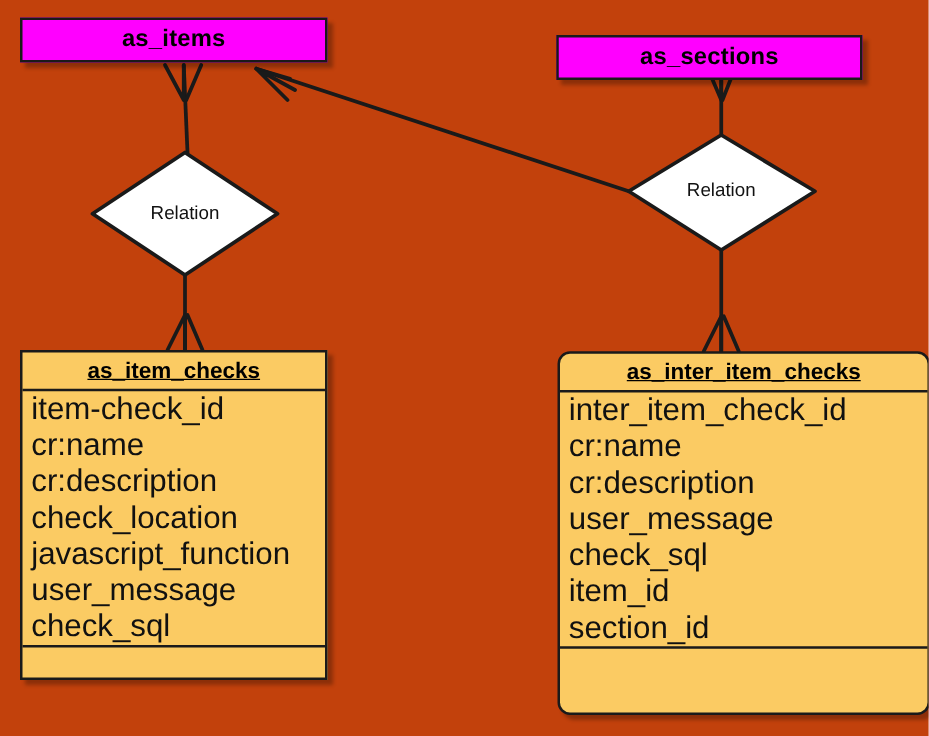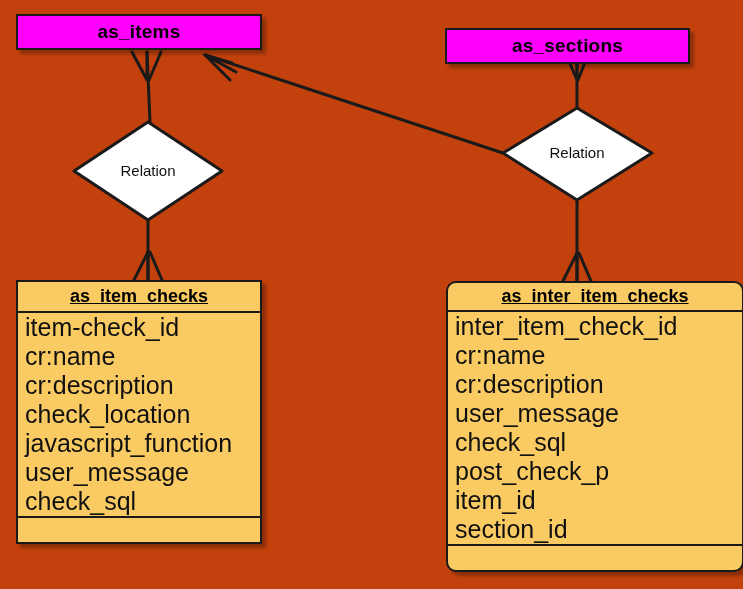--- a/index.html
+++ b/index.html
@@ -157,20 +157,19 @@
   <div class="table-box" style="left:446px; top:281px; width:298px; height:291px;border-radius:10px;">
     <div class="table-header">
       <span class="table-header-label">as_inter_item_checks</span>
     </div>
     <div class="table-fields">
       <div class="field-row">inter_item_check_id</div>
       <div class="field-row">cr:name</div>
       <div class="field-row">cr:description</div>
       <div class="field-row">user_message</div>
       <div class="field-row">check_sql</div>
-      <div class="field-row">post_check_p</div>
       <div class="field-row">item_id</div>
       <div class="field-row">section_id</div>
     </div>
     <div class="table-footer"></div>
   </div>
 
 </div>
 
 </body></html>

